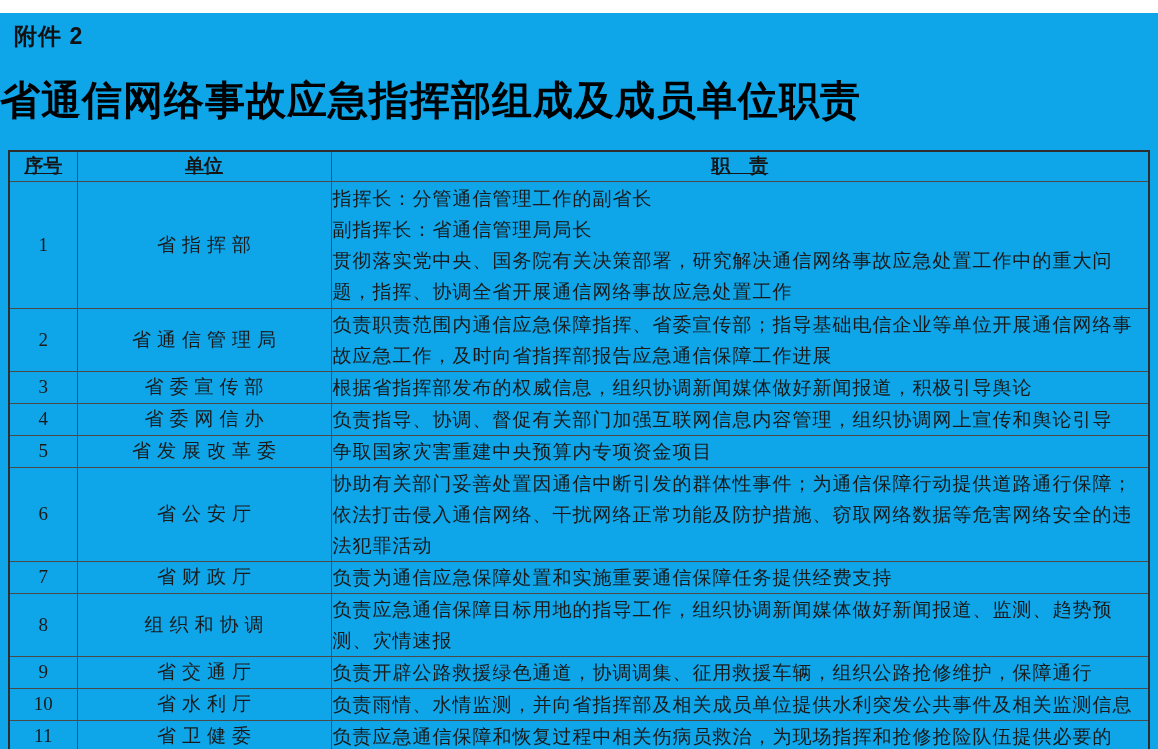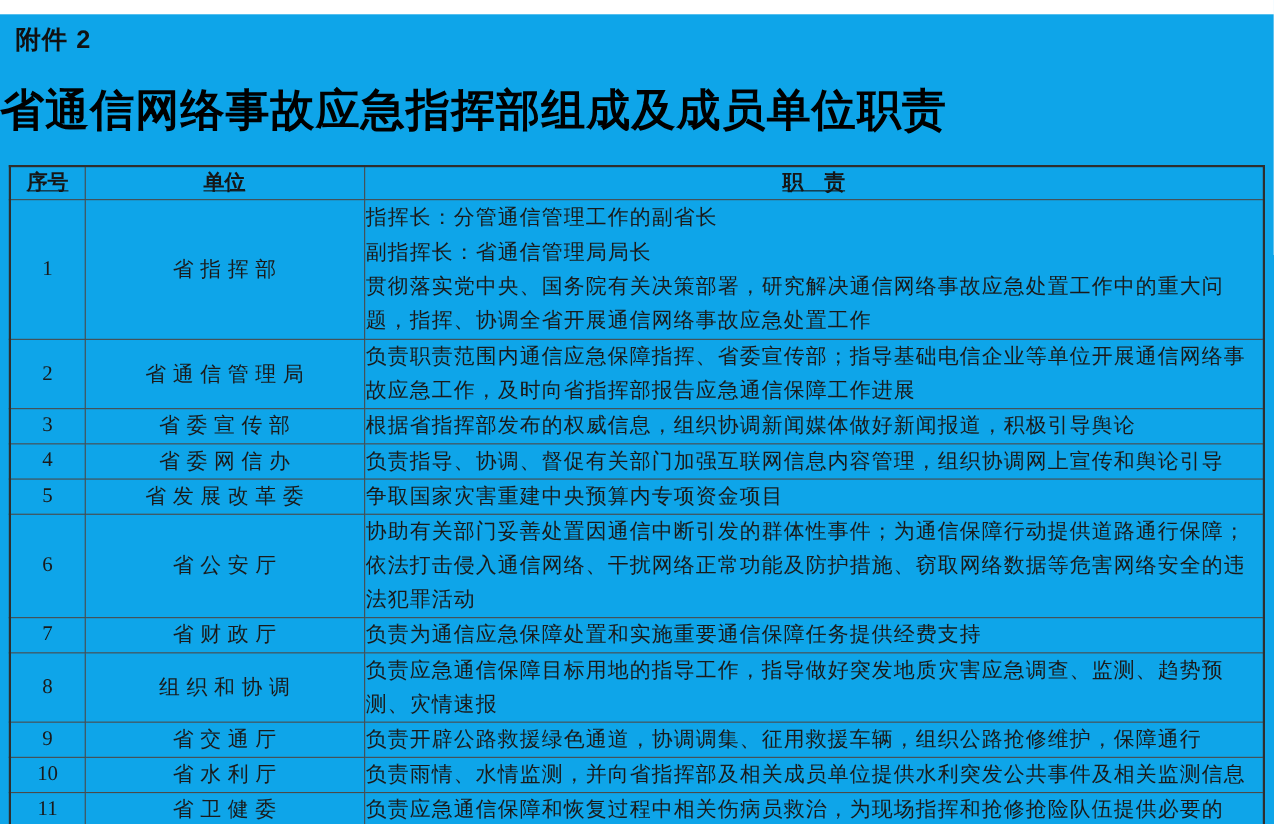--- a/index.html
+++ b/index.html
@@ -158,21 +158,21 @@
         <td class="duty-cell">协助有关部门妥善处置因通信中断引发的群体性事件；为通信保障行动提供道路通行保障；依法打击侵入通信网络、干扰网络正常功能及防护措施、窃取网络数据等危害网络安全的违法犯罪活动</td>
       </tr>
       <tr class="r7">
         <td class="no-cell">7</td>
         <td class="unit-cell">省财政厅</td>
         <td class="duty-cell">负责为通信应急保障处置和实施重要通信保障任务提供经费支持</td>
       </tr>
       <tr class="r8">
         <td class="no-cell">8</td>
         <td class="unit-cell">组织和协调</td>
-        <td class="duty-cell">负责应急通信保障目标用地的指导工作，指导做好突发地质灾害应急调查、监测、趋势预测、灾情速报</td>
+        <td class="duty-cell">负责应急通信保障目标用地的指导工作，组织协调新闻媒体做好新闻报道、监测、趋势预测、灾情速报</td>
       </tr>
       <tr class="r9">
         <td class="no-cell">9</td>
         <td class="unit-cell">省交通厅</td>
         <td class="duty-cell">负责开辟公路救援绿色通道，协调调集、征用救援车辆，组织公路抢修维护，保障通行</td>
       </tr>
       <tr class="r10">
         <td class="no-cell">10</td>
         <td class="unit-cell">省水利厅</td>
         <td class="duty-cell">负责雨情、水情监测，并向省指挥部及相关成员单位提供水利突发公共事件及相关监测信息</td>

